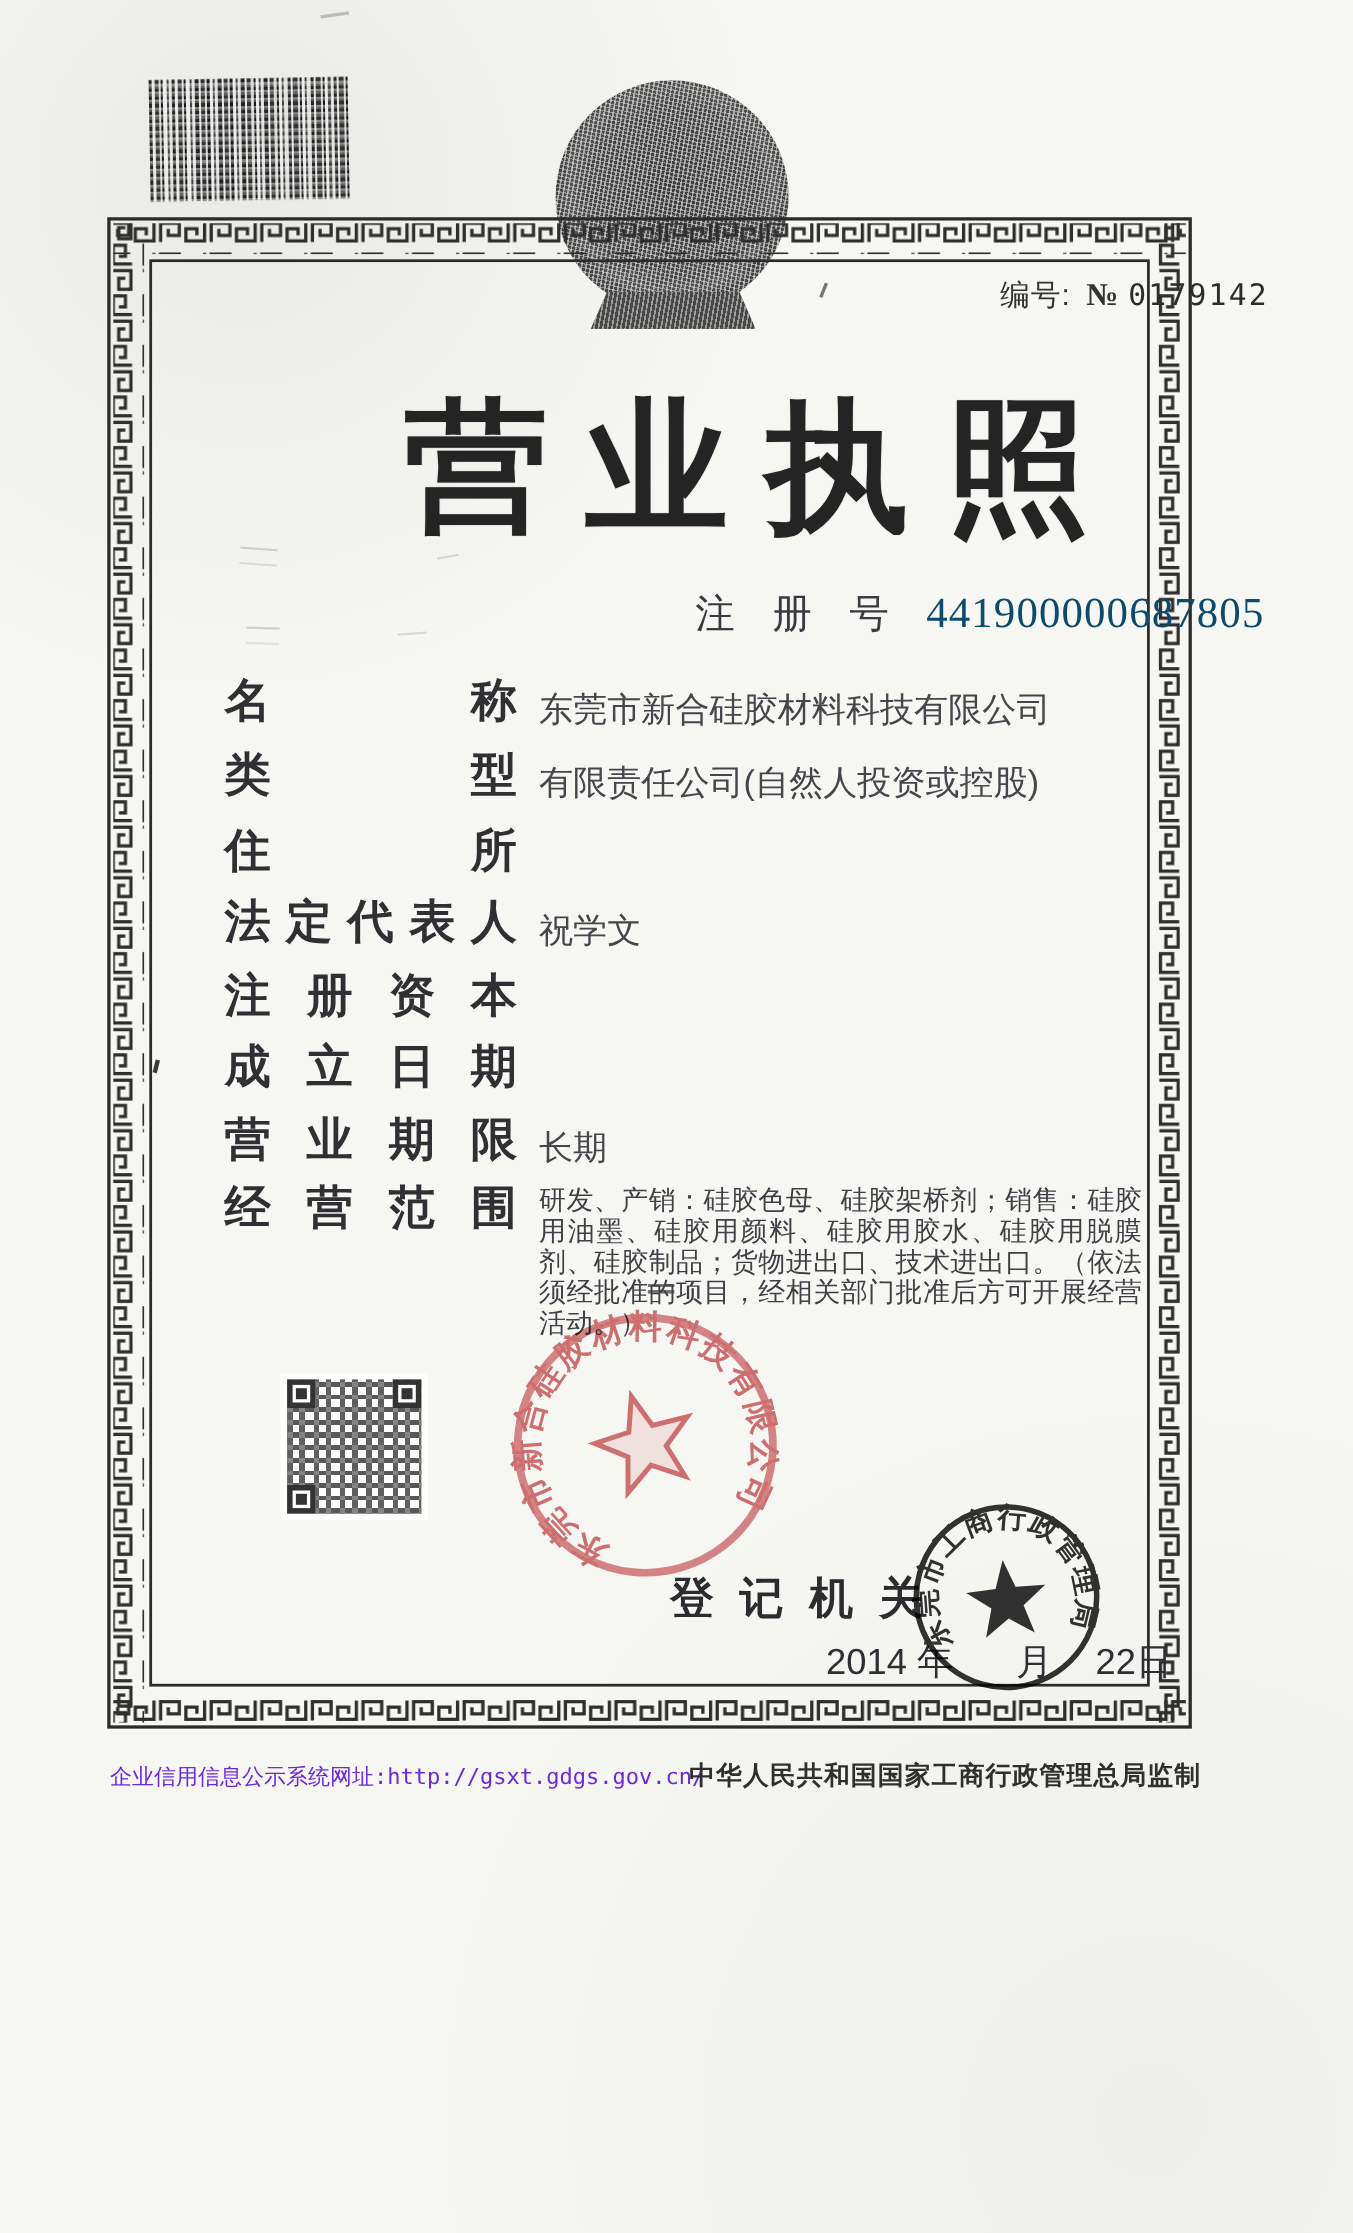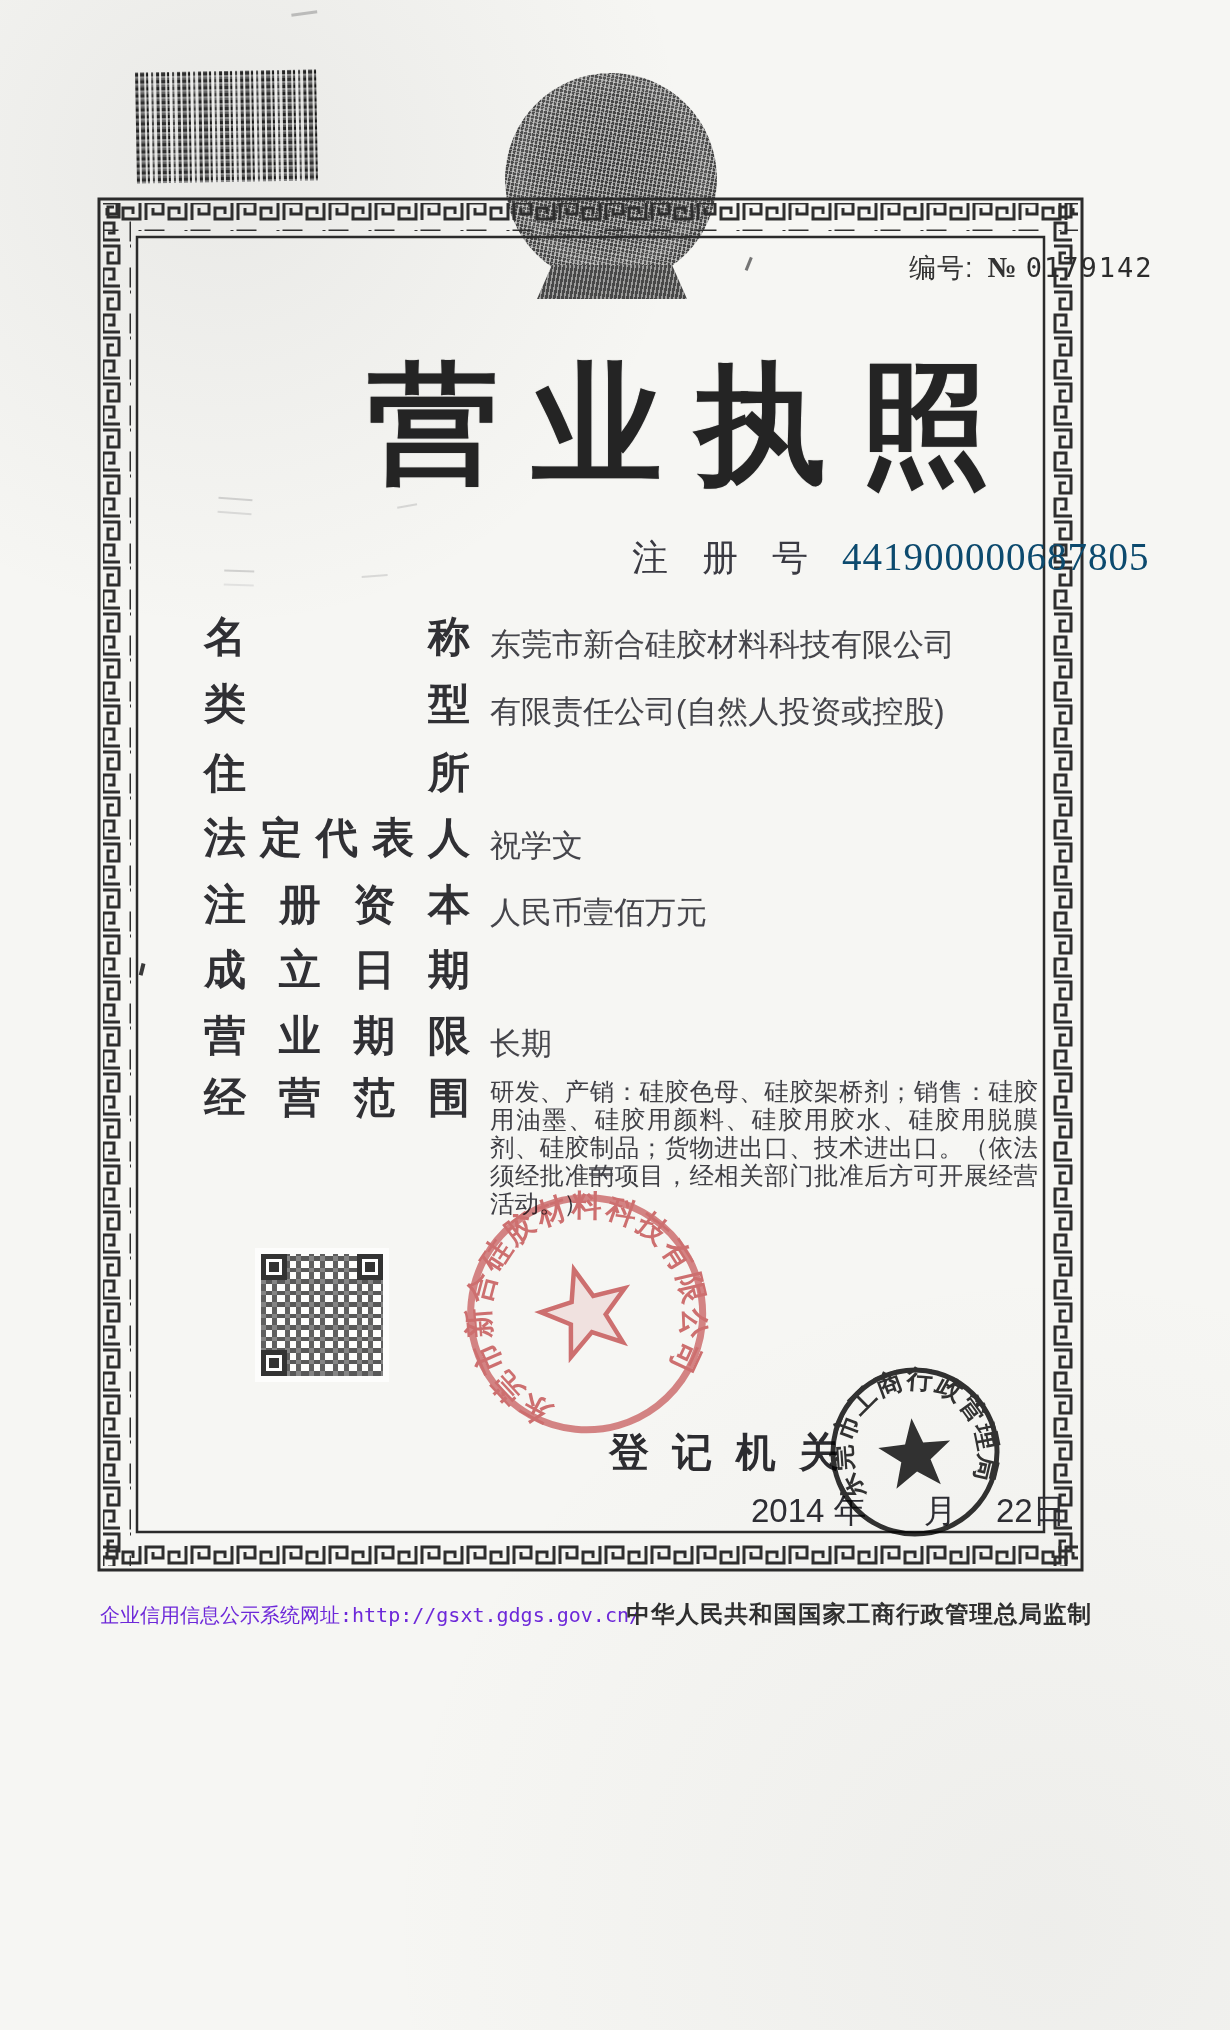--- a/index.html
+++ b/index.html
@@ -185,21 +185,20 @@
     </div>
   <div class="val">祝学文</div>
 </div>
 <div class="abs row" style="top:883px">
   <div class="lbl">
       <span>注</span>
       <span>册</span>
       <span>资</span>
       <span>本</span>
     </div>
-  <div class="val">人民币壹佰万元</div>
 </div>
 <div class="abs row" style="top:948px">
   <div class="lbl">
       <span>成</span>
       <span>立</span>
       <span>日</span>
       <span>期</span>
     </div>
 </div>
 <div class="abs row" style="top:1014px">

